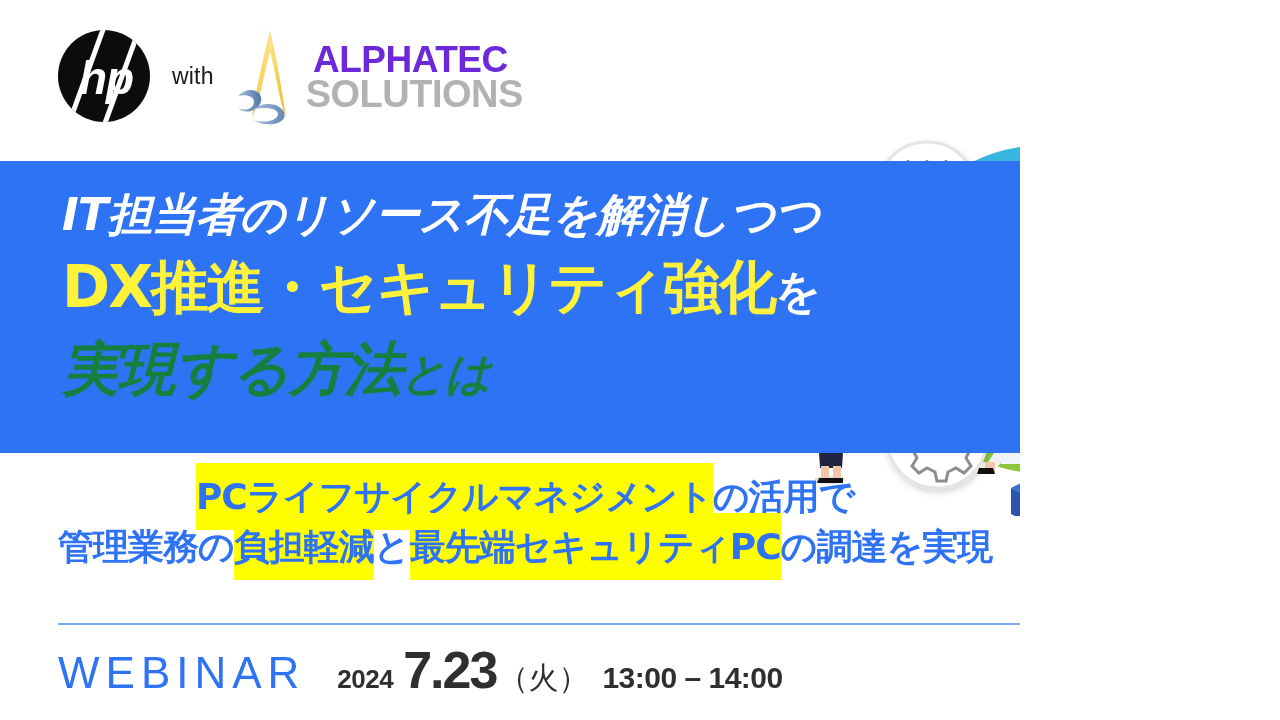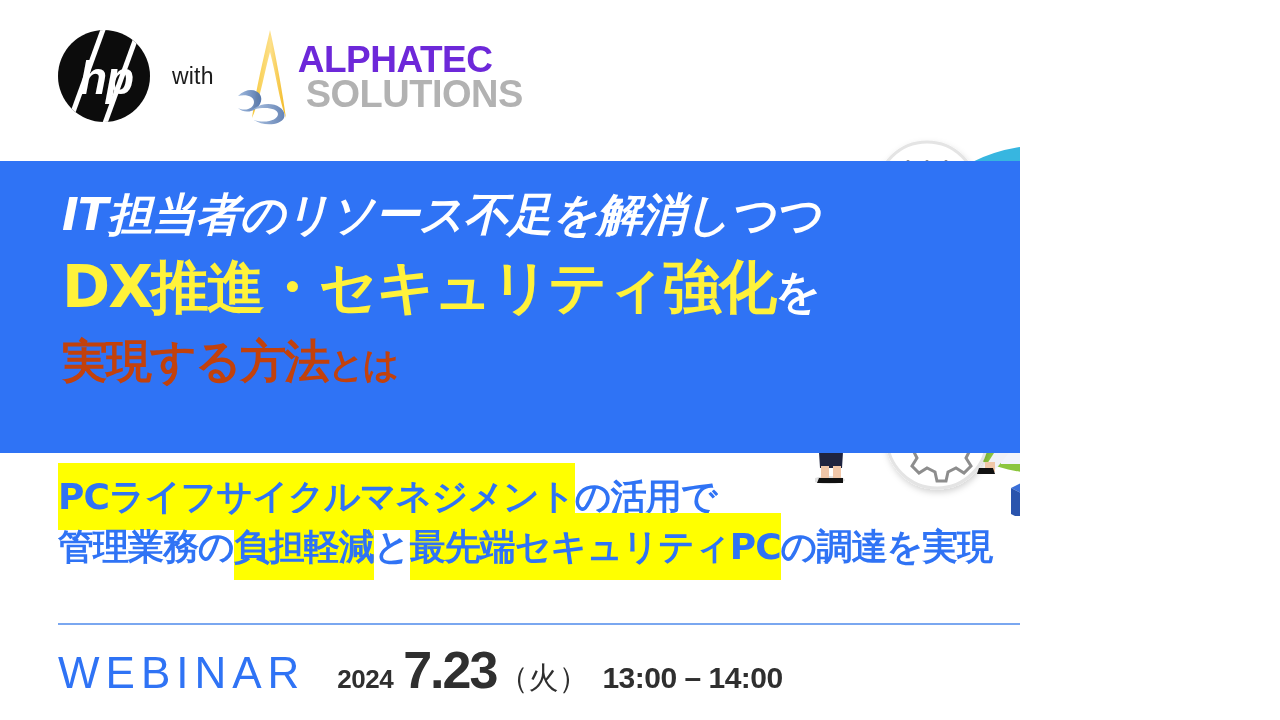--- a/index.html
+++ b/index.html
@@ -3,21 +3,21 @@
 <meta charset="utf-8">
 <style>
   * { margin:0; padding:0; box-sizing:border-box; }
   html,body { width:1280px; height:720px; }
   body {
     font-family:"Liberation Sans","DejaVu Sans",sans-serif;
     background:#ffffff;
     overflow:hidden;
     position:relative;
   }
-  #stage { position:relative; width:1020px; height:720px; background:#fff; overflow:hidden; }
+  #stage { position:relative; width:1020px; height:720px; background:#fff; overflow:hidden;text-align:center; }
 
   
   .logo-row { position:absolute; left:58px; top:24px; display:flex; align-items:center; gap:0; }
   .hp-logo { width:92px; height:92px; border-radius:50%; background:#0c0c0c; position:relative; overflow:hidden; }
   .hp-logo .hp-text {
     position:absolute; left:0; top:0; width:100%; height:100%;
     display:flex; align-items:center; justify-content:center;
     color:#fff; font-style:italic; font-weight:700; font-size:46px;
     letter-spacing:-1px; font-family:"Liberation Sans",sans-serif;
     transform:translate(2px,2px);
@@ -54,21 +54,21 @@
   #title-block { position:absolute; left:0; top:161px; width:1280px; height:292px; z-index:6; pointer-events:none; }
   .tline {
     font-family:"DejaVu Sans","Liberation Sans",sans-serif;
     font-weight:700;
     white-space:nowrap;
     position:absolute;
     left:62px;
   }
   .tline-1 { top:24px;  font-size:45px; color:#ffffff; letter-spacing:-1px;font-style:italic; }
   .tline-2 { top:88px;  font-size:58px; color:#fff23a; letter-spacing:-2px; }
-  .tline-3 { top:170px; font-size:46px; color:#c2410c; letter-spacing:-2px; }
+  .tline-3 { top:170px; font-size:58px; color:#15803d; letter-spacing:-2px;font-style:italic; }
   .t-small { font-size:0.78em; }
 
   
   #subtitle { position:absolute; left:58px; top:472px; z-index:8; }
   .sline {
     font-family:"DejaVu Sans","Liberation Sans",sans-serif;
     font-weight:700; font-size:36px; color:#2f73f5;
     white-space:nowrap; line-height:1.38; letter-spacing:-1px;
   }
   .hl { background:#ffff00; padding:13px 0; }

